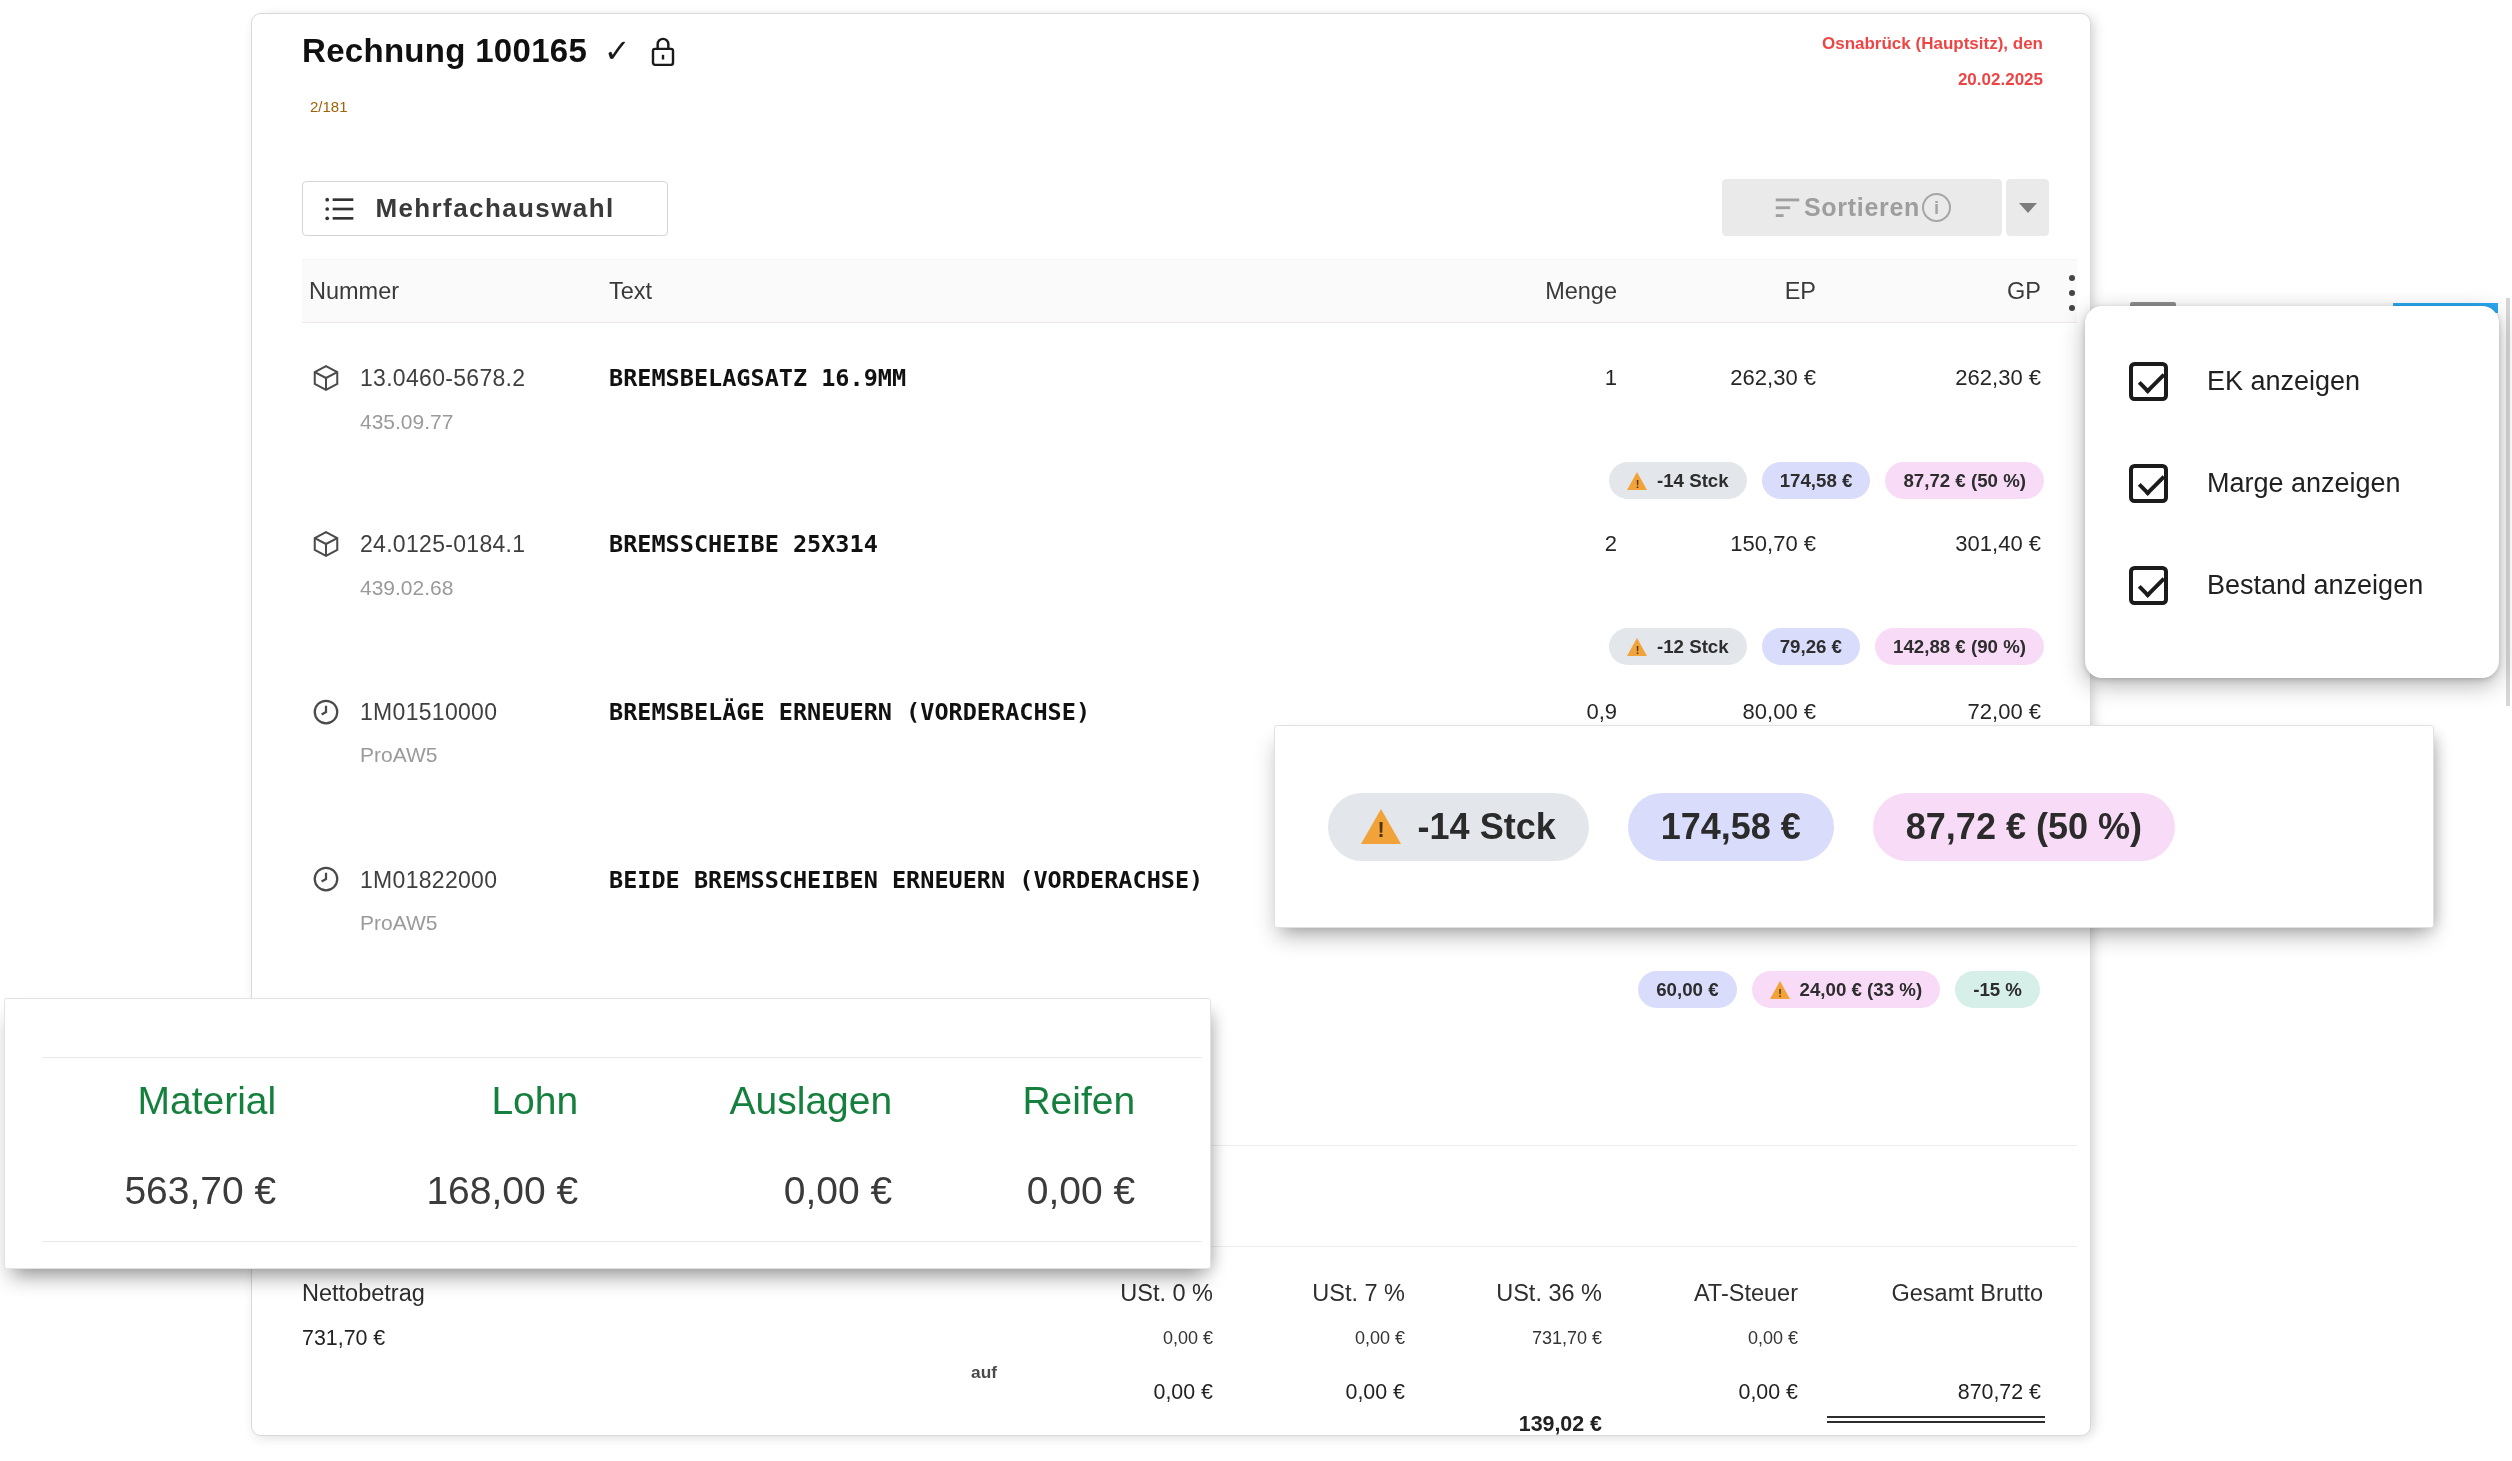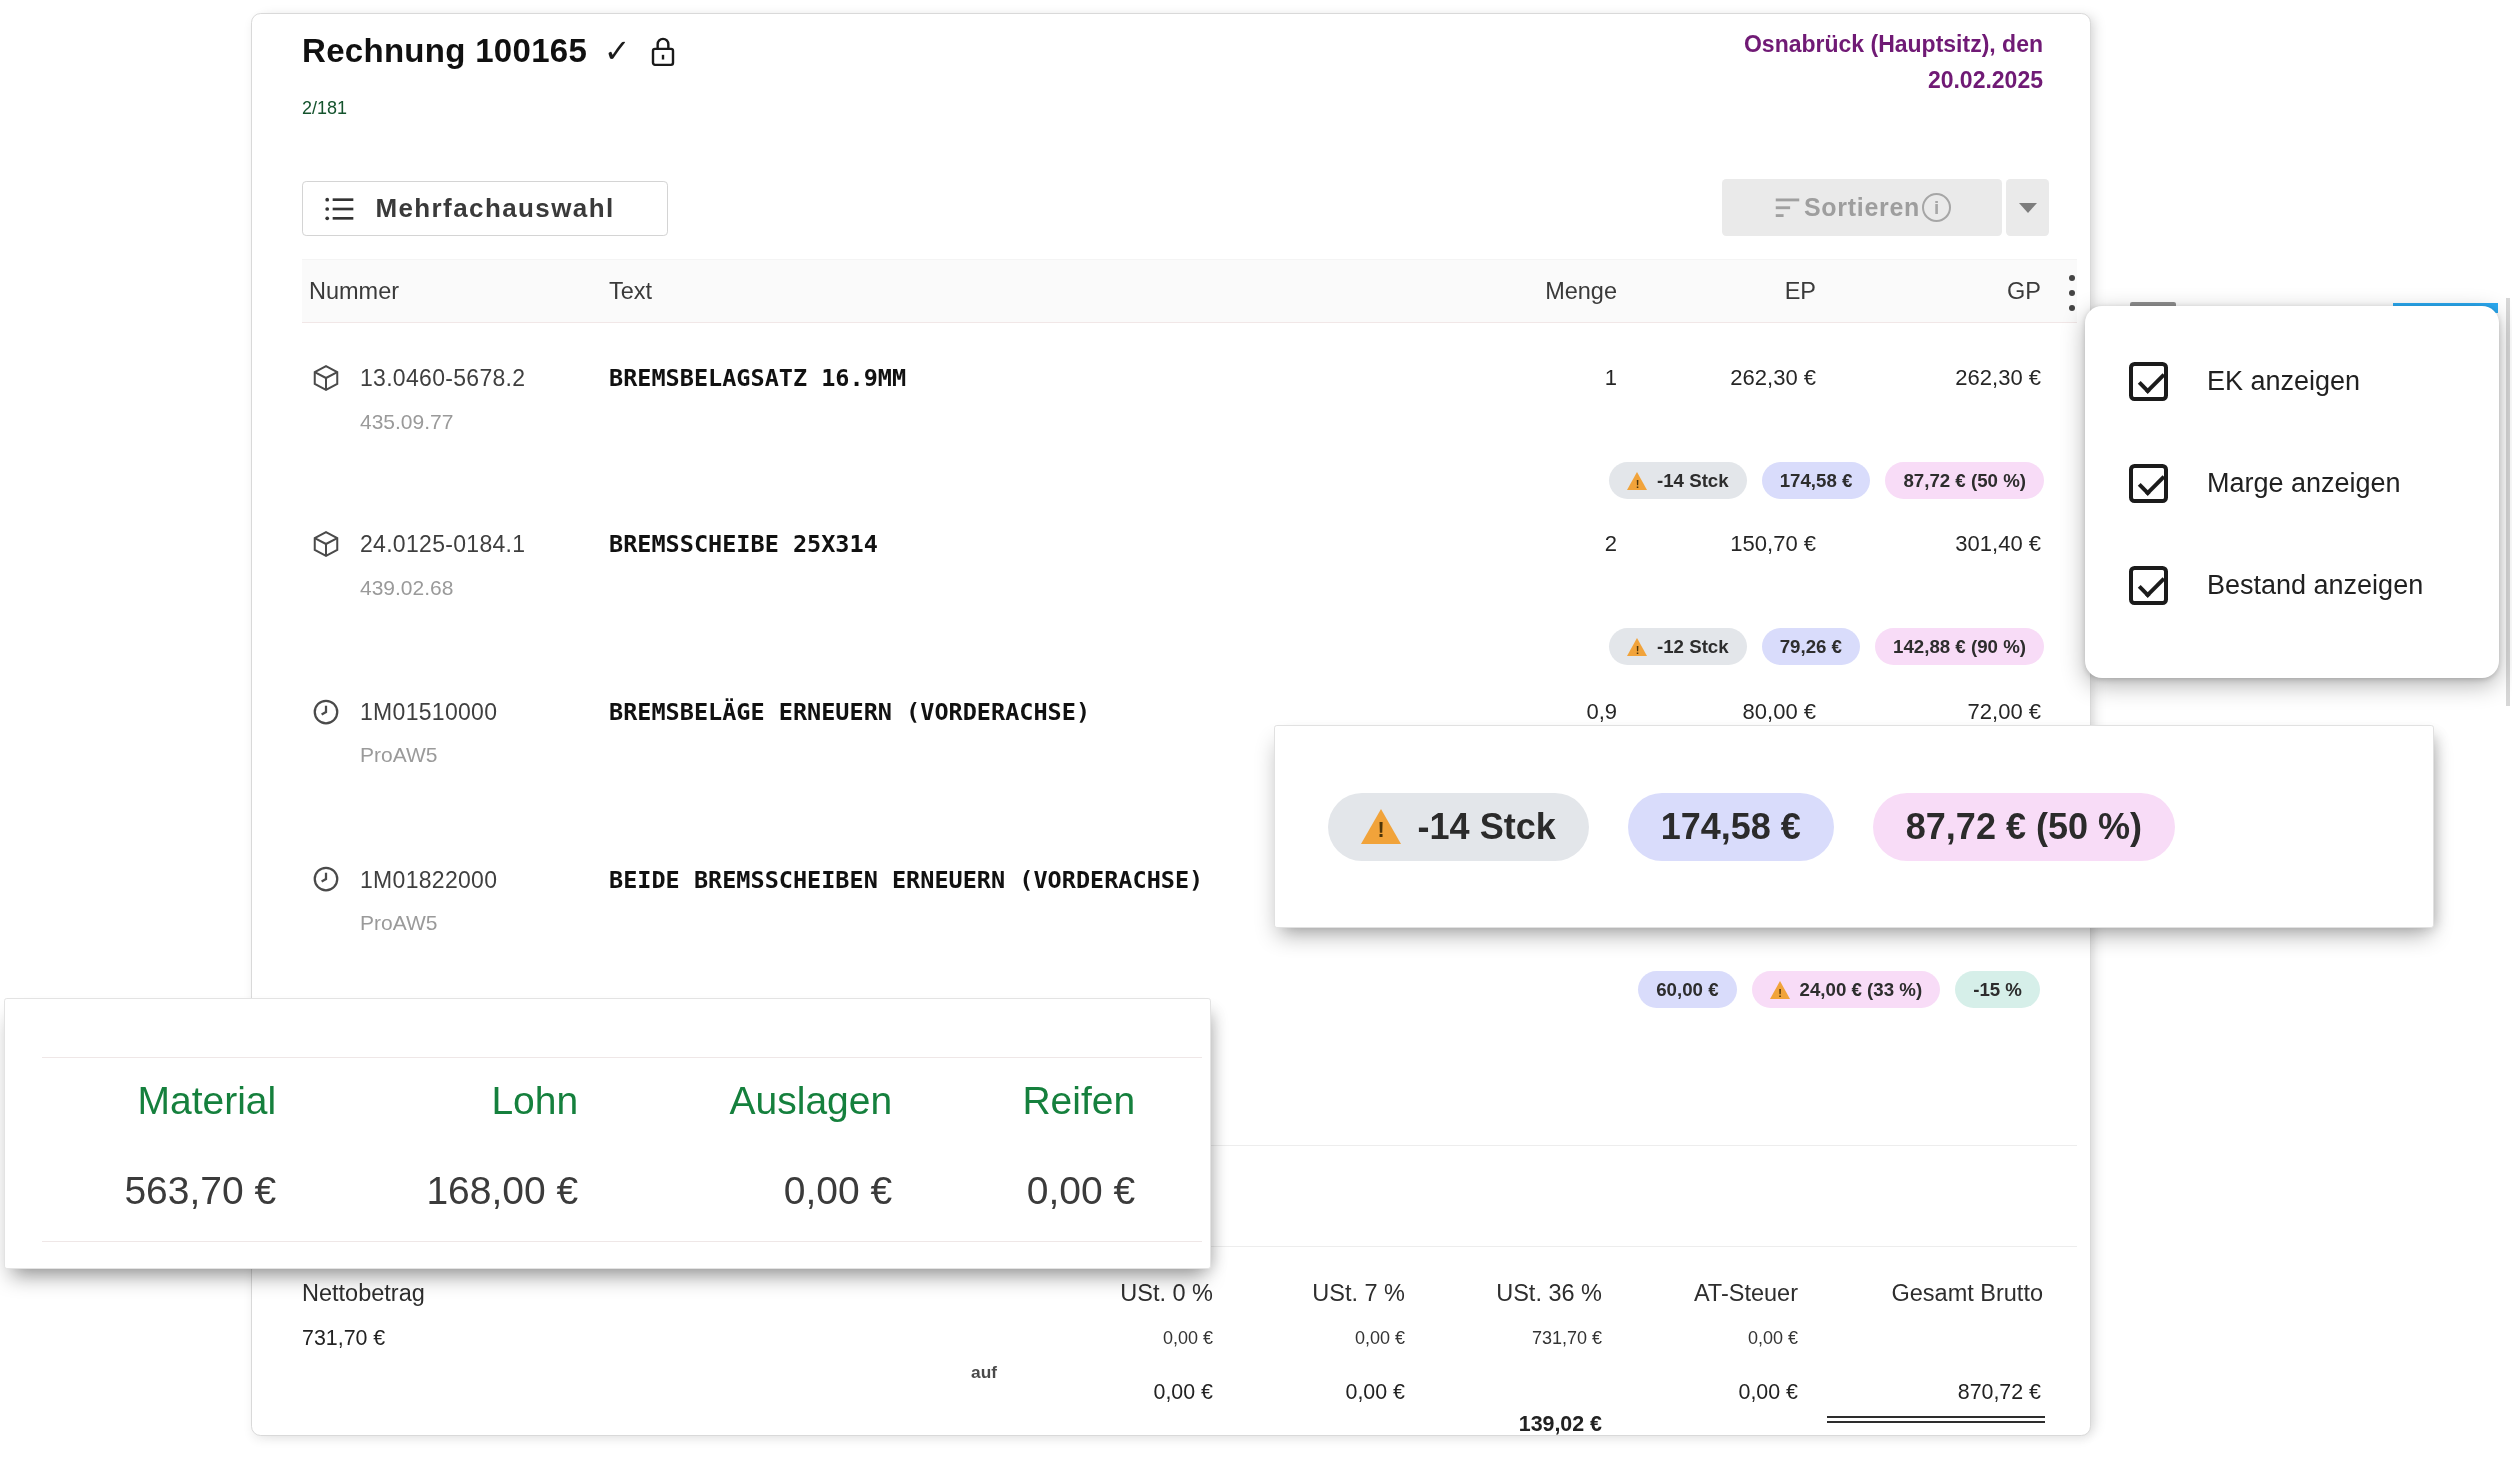--- a/index.html
+++ b/index.html
@@ -10,23 +10,23 @@
   .r { text-align:right; }
 
   
   .main-card { left:251px; top:12.5px; width:1840px; height:1423px; background:#fff;
     border:1.4px solid #d9d9d9; border-radius:9.7px;
     box-shadow:7px 0 12.5px -4.2px rgba(0,0,0,.14), 0 4.2px 9.7px rgba(0,0,0,.06); z-index:1; }
 
   .title-row { left:302px; top:32px; display:flex; align-items:center; gap:16.6px; z-index:2; }
   .title { font-size:33px; font-weight:700; color:#101010; letter-spacing:0.3px; }
   .title-check { font-size:32px; color:#1c1c1c; font-weight:500; }
-  .counter { left:302px; top:98px; font-size:18px; color:#14532d; z-index:2; }
-  .date-block { right:469px; top:26px; text-align:right; font-size:23px; font-weight:700;
-    color:#701a75; line-height:36px; z-index:2; }
+  .counter { left:310px; top:98px; font-size:15px; color:#a16207; z-index:2; }
+  .date-block { right:469px; top:26px; text-align:right; font-size:17px; font-weight:700;
+    color:#ef4444; line-height:36px; z-index:2; }
 
   
   .btn-multi { left:302px; top:181px; width:366px; height:55px; background:#fff;
     border:1.4px solid #d4d4d4; border-radius:4.2px; display:flex; align-items:center;
     gap:19.4px; padding-left:21px; cursor:pointer; z-index:2; }
   .btn-multi-label { font-size:26px; font-weight:600; letter-spacing:1.4px; color:#3a3a3a; }
   .sort-group { left:1722px; top:179px; display:flex; gap:4.2px; z-index:2; }
   .sort-main { width:280px; height:57px; background:#eaeaea; border-radius:4.2px;
     display:flex; align-items:center; justify-content:center; gap:2px; cursor:pointer; }
   .sort-label { font-size:25px; font-weight:600; letter-spacing:0.7px; color:#9e9e9e; }

